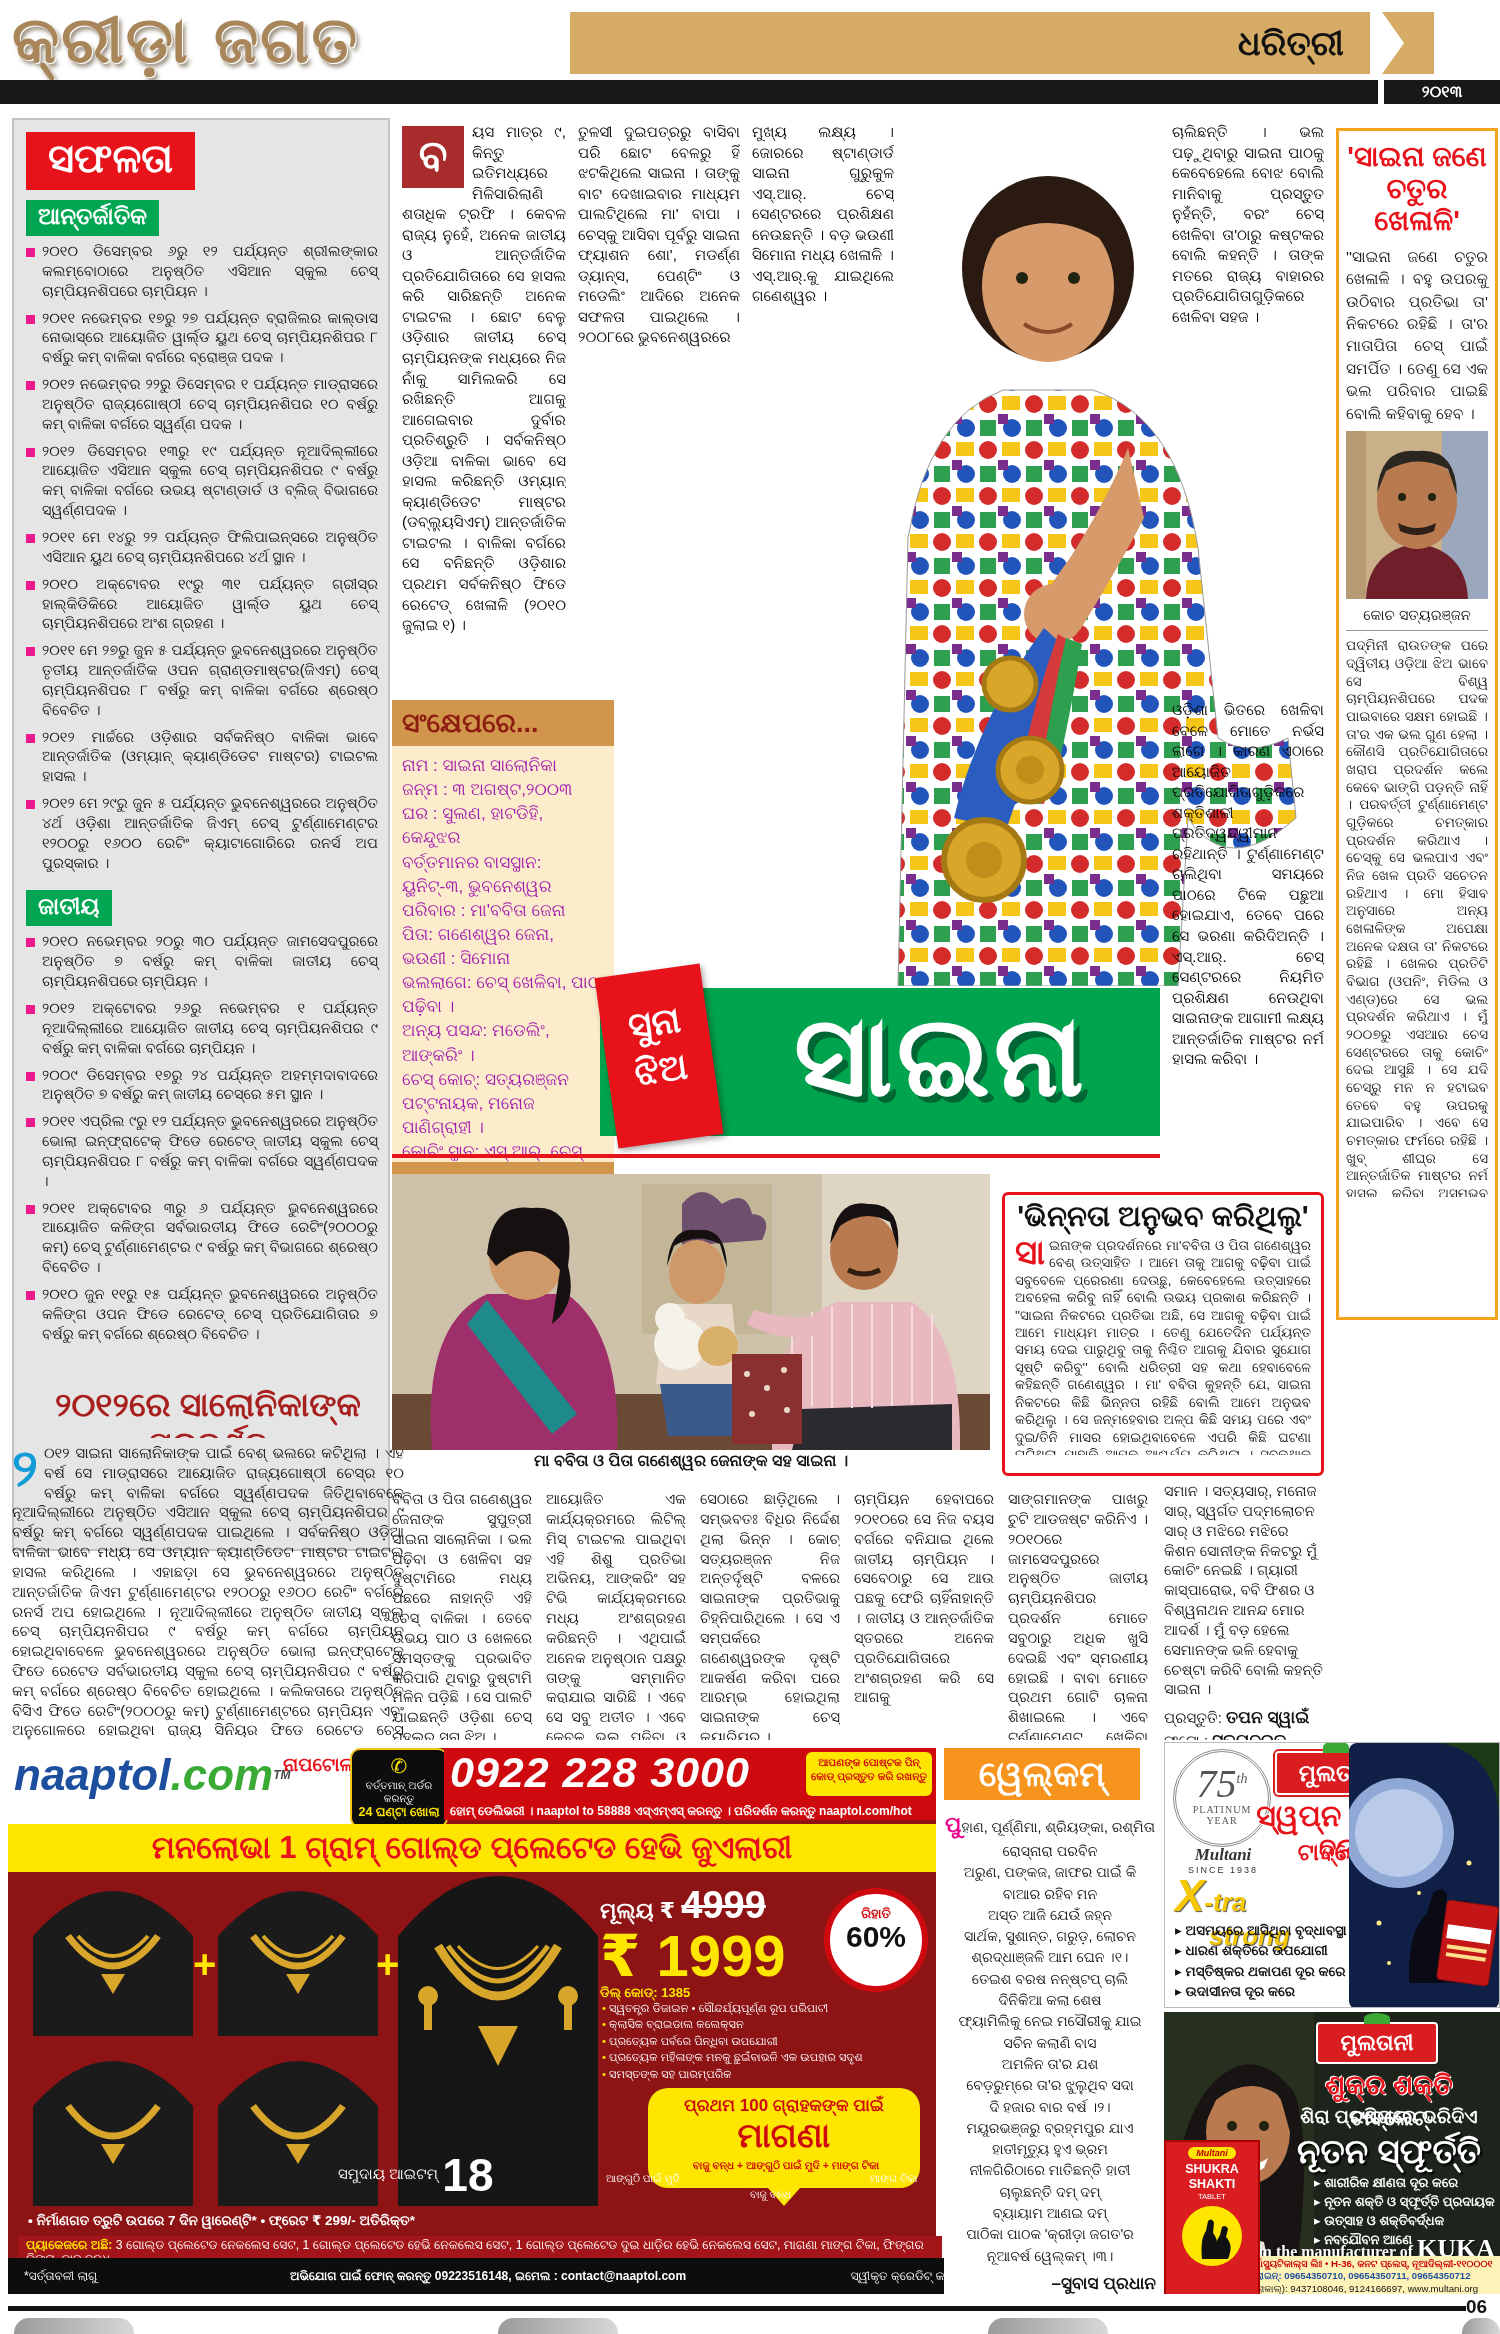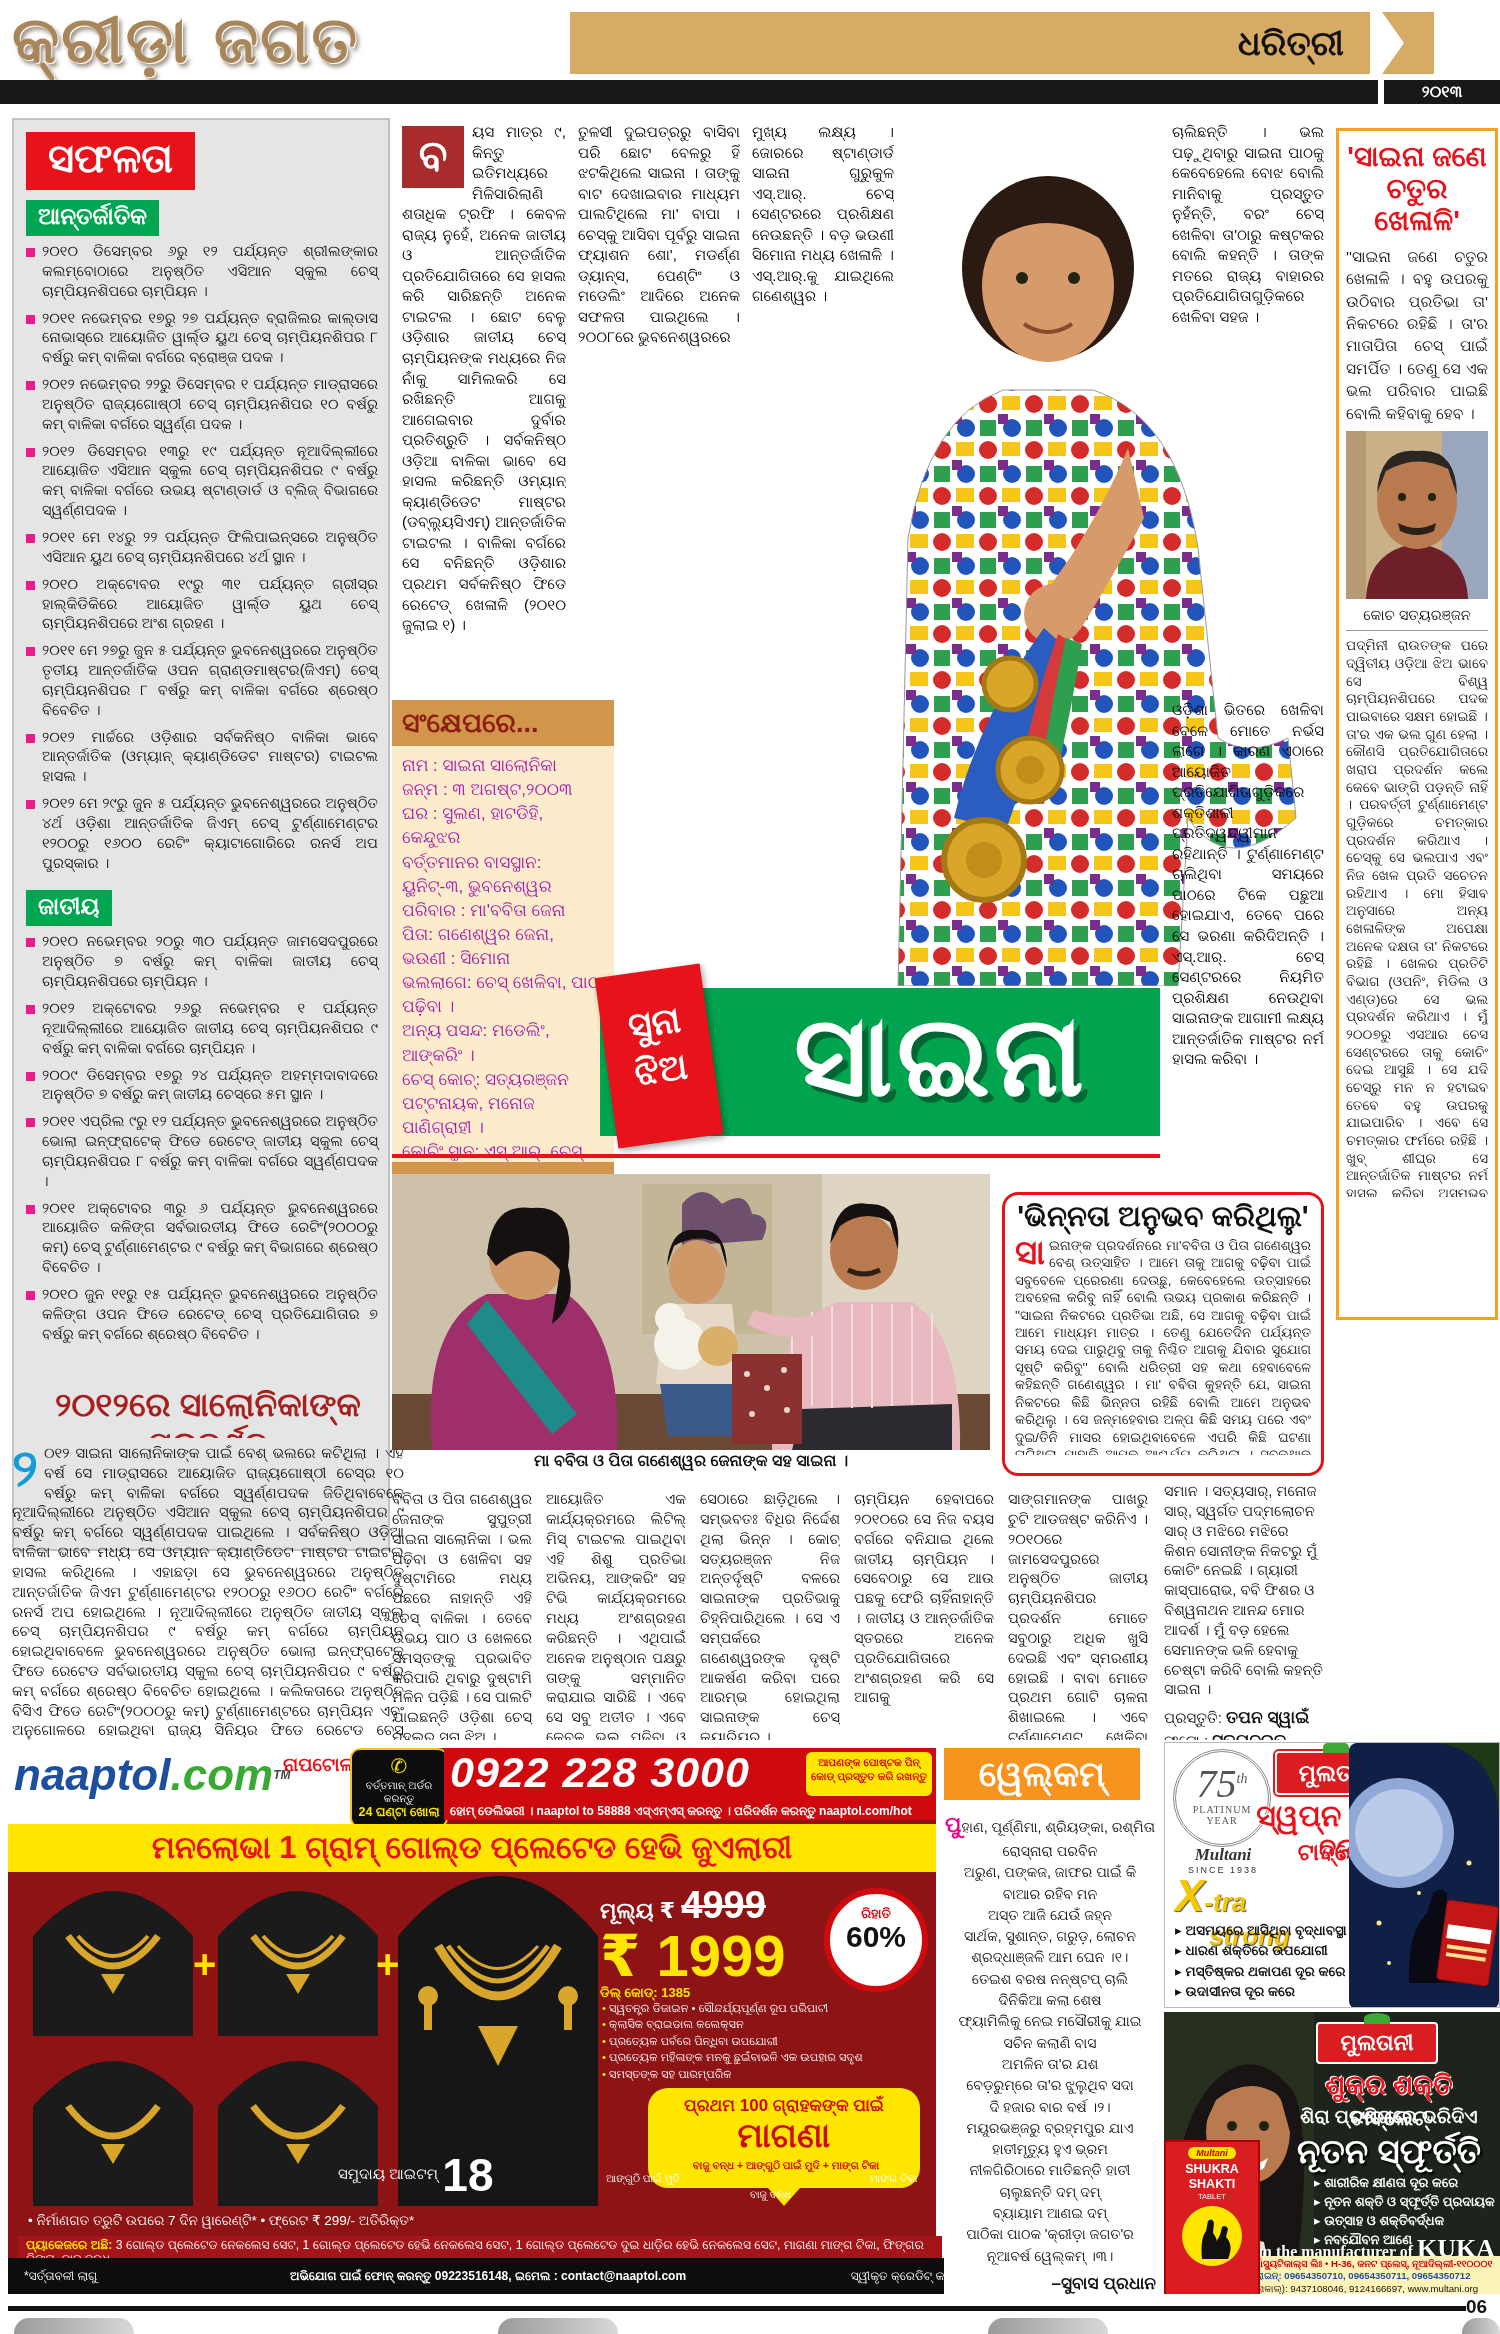--- a/index.html
+++ b/index.html
@@ -57,21 +57,21 @@
   .kicker{left:606px;top:970px;width:106px;height:172px;background:#e8121a;transform:rotate(-8deg);
     color:#fff;font-weight:bold;font-size:36px;text-align:center;padding-top:30px;line-height:1.3;
     box-shadow:2px 3px 6px rgba(0,0,0,.35);z-index:5;}
   .red-rule{left:392px;top:1154px;width:768px;height:4px;background:#e8121a;z-index:4;}
 
   
   .family{left:392px;top:1174px;width:598px;height:276px;}
   .family-cap{left:392px;top:1452px;width:598px;height:26px;font-size:16px;color:#111;text-align:center;font-weight:bold;}
 
   
-  .diffbox{left:1002px;top:1192px;width:322px;height:284px;border:3px solid #e8121a;border-radius:16px;background:#fff;padding:4px 10px;z-index:4;}
+  .diffbox{left:1002px;top:1192px;width:322px;height:284px;border:3px solid #e8121a;border-radius:6px;background:#fff;padding:4px 10px;z-index:4;}
   .diff-headline{font-size:29px;font-weight:bold;color:#111;text-align:center;line-height:1.1;margin:2px 0 4px;}
   .diff-body{font-size:13.4px;line-height:1.3;color:#111;height:218px;overflow:hidden;}
   .dropcap-red{float:left;color:#e8121a;font-size:34px;line-height:30px;font-weight:bold;margin:0 4px 0 0;}
 
   
   .bcol{top:1490px;width:140px;height:250px;font-size:14.6px;line-height:1.36;color:#111;}
   .credits{text-align:left;font-size:15px;margin-top:6px;}
   .credits b{font-size:17px;}
 
   
@@ -115,21 +115,21 @@
     text-align:center;color:#cf0a0f;padding-top:8px;}
   .np-free .l1{font-size:17px;font-weight:bold;}
   .np-free .l2{font-size:34px;font-weight:bold;display:inline-block;}
   .np-free .l3{font-size:10.5px;font-weight:bold;display:inline-block;text-align:left;vertical-align:middle;margin-left:4px;line-height:1.3;}
   .np-free:after{content:"";position:absolute;left:120px;bottom:-18px;border-left:16px solid transparent;
     border-right:16px solid transparent;border-top:18px solid #ffe600;}
   .np-total{position:absolute;left:330px;top:276px;color:#fff;}
   .np-total .a{font-size:15px;line-height:1.2;}
   .np-total .b{font-size:46px;font-weight:bold;vertical-align:middle;}
   .np-lab{position:absolute;color:#fff;font-size:10.5px;}
-  .np-warranty{position:absolute;left:20px;top:340px;color:#fff;font-size:13.5px;font-weight:normal;}
+  .np-warranty{position:absolute;left:20px;top:340px;color:#fff;font-size:13.5px;font-weight:bold;}
   .np-pack{position:absolute;left:10px;top:364px;width:908px;background:#a31518;color:#fff;font-size:12.3px;padding:2px 8px;}
   .np-pack b{color:#ffe600;}
   .np-black{position:absolute;left:0;top:510px;width:928px;height:36px;background:#0d0d0d;color:#fff;
     font-size:12px;line-height:36px;padding:0 16px;}
   .np-black .c{position:absolute;left:0;right:0;text-align:center;font-weight:bold;}
   .np-black .r{position:absolute;right:12px;}
 
   
   .welcome{left:944px;top:1748px;width:212px;height:546px;background:#fff;}
   .wel-hdr{width:196px;height:52px;background:#f7941d;color:#fff;font-weight:bold;font-size:35px;text-align:center;line-height:52px;}

